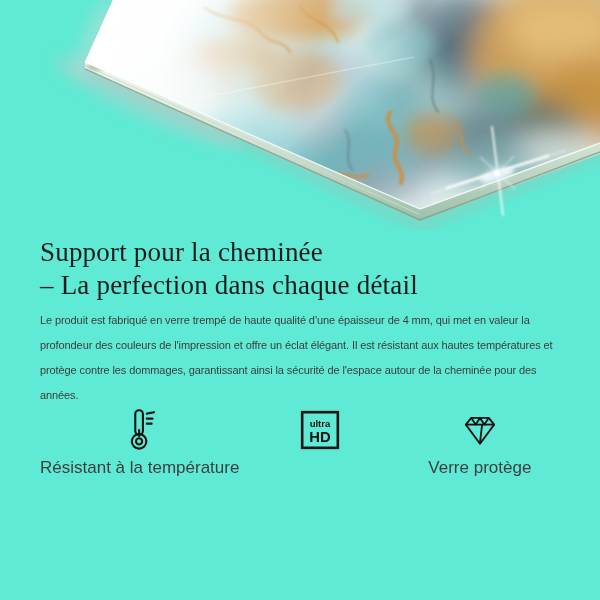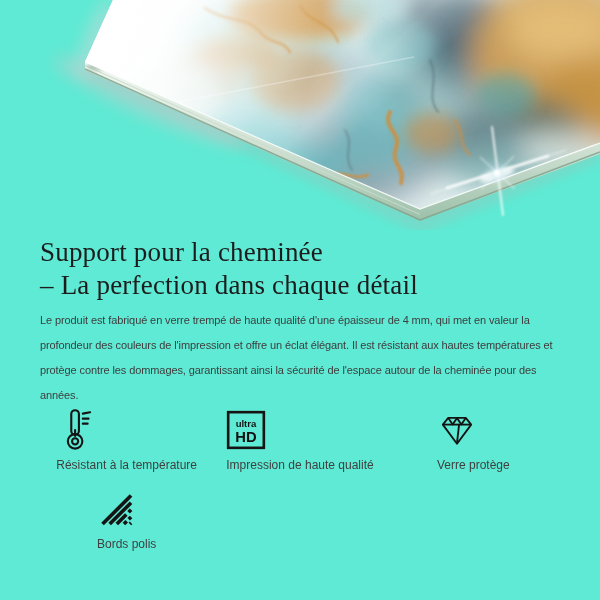--- a/index.html
+++ b/index.html
@@ -17,24 +17,24 @@
   }
   h1 .h-line{display:block;}
   .desc{
     font-size:11px;line-height:25px;color:#3d3d3d;
     margin:6px 0 0 0;letter-spacing:-0.1px;max-width:526px;
   }
   .features{
     margin-top:0;display:grid;grid-template-columns:1fr 1fr 1fr;
     row-gap:15px;justify-items:center;
   }
-  .feature{display:flex;flex-direction:column;align-items:flex-start;}
+  .feature{display:flex;flex-direction:column;align-items:center;}
   .ficon{height:44px;display:flex;align-items:center;justify-content:center;}
   .ficon svg{display:block;}
-  .flabel{margin-top:6px;font-size:12px;color:#3f3f3f;white-space:nowrap;}
+  .flabel{margin-top:6px;font-size:17px;color:#3f3f3f;white-space:nowrap;}
   .icon-stroke{stroke:#141414;fill:none;}
 </style>
 </head>
 <body>
 
 <div class="page">
 
   <div class="hero">
     <svg width="600" height="230" viewBox="0 0 600 230">
       <defs>
@@ -187,49 +187,34 @@
       </div>
 
       <div class="feature">
         <div class="ficon">
           <svg width="40" height="40" viewBox="0 0 46 46">
             <rect x="2.5" y="2.5" width="41" height="41" class="icon-stroke" stroke-width="3"></rect>
             <text x="23" y="19.5" text-anchor="middle" font-size="11" font-weight="700" fill="#111111" font-family="Liberation Sans, sans-serif">ultra</text>
             <text x="23" y="37" text-anchor="middle" font-size="17" font-weight="700" fill="#111111" font-family="Liberation Sans, sans-serif">HD</text>
           </svg>
         </div>
-        <div class="flabel">Impression de haute qualité</div>
       </div>
 
 
       <div class="feature">
         <div class="ficon">
           <svg width="40" height="38" viewBox="0 0 48 44">
             <g class="icon-stroke" stroke-width="2.2" stroke-linejoin="round">
               <path d="M13.5,7.5 L34.5,7.5 L41,15.5 L24,38.5 L7,15.5 Z"></path>
               <line x1="7" y1="15.5" x2="41" y2="15.5"></line>
               <path d="M13.5,7.5 L18.8,15.5 L24,7.5 L29.2,15.5 L34.5,7.5"></path>
               <line x1="26.5" y1="15.5" x2="24" y2="37.5"></line>
             </g>
           </svg>
         </div>
         <div class="flabel">Verre protège</div>
       </div>
 
-      <div class="feature">
-        <div class="ficon">
-          <svg width="38" height="38" viewBox="0 0 48 48">
-            <g stroke="#141414" stroke-width="4.6">
-              <line x1="7" y1="43" x2="43" y2="7"></line>
-              <line x1="16" y1="43" x2="43" y2="16"></line>
-              <line x1="25" y1="43" x2="43" y2="25" stroke-dasharray="17 4"></line>
-              <line x1="34" y1="43" x2="43" y2="34" stroke-dasharray="5 3.6"></line>
-              <line x1="41.5" y1="43" x2="43" y2="41.5"></line>
-            </g>
-          </svg>
-        </div>
-        <div class="flabel">Bords polis</div>
-      </div>
 
 
     </div>
   </div>
 </div>
 
 </body></html>

